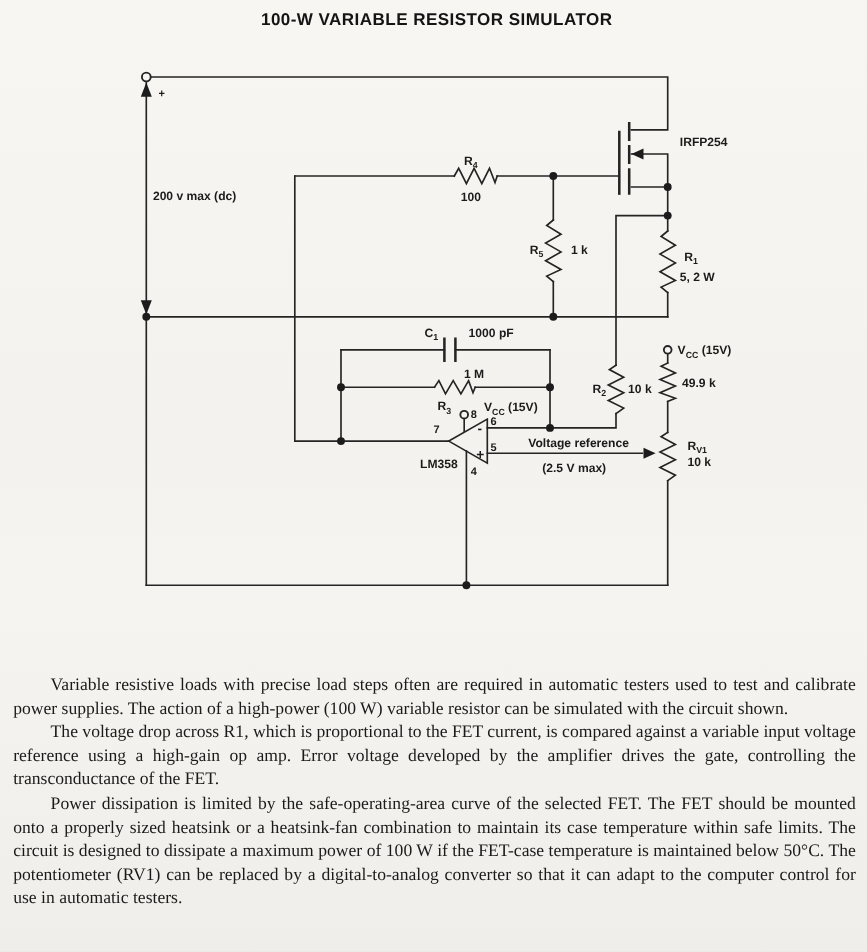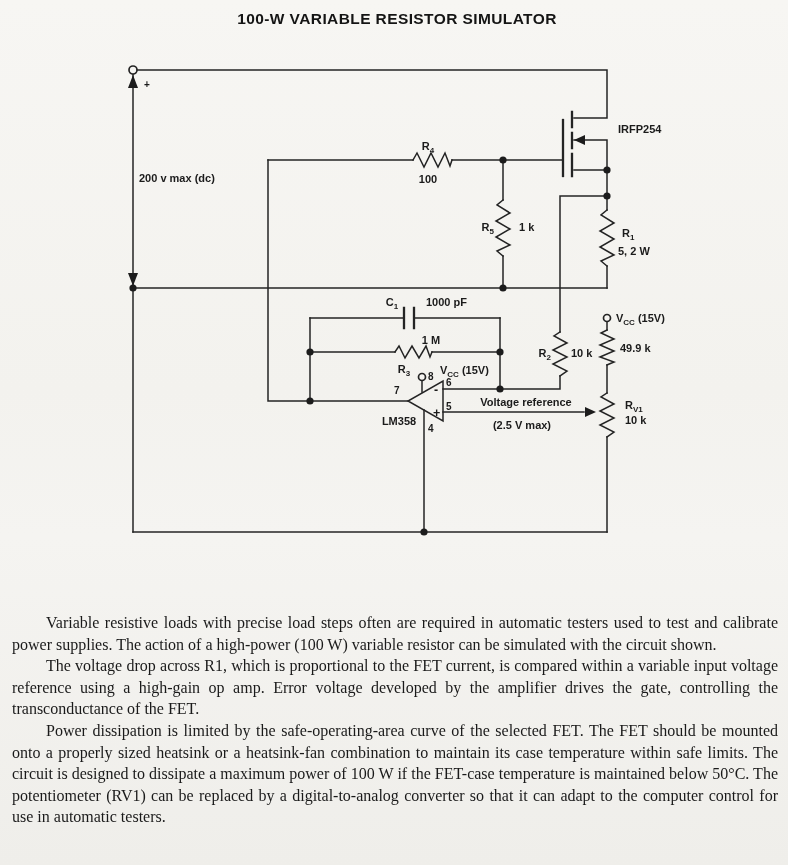--- a/index.html
+++ b/index.html
@@ -152,17 +152,17 @@
       <circle class="dot" cx="310" cy="352" r="3.6"></circle>
       <circle class="dot" cx="310" cy="401" r="3.6"></circle>
       <circle class="dot" cx="500" cy="352" r="3.6"></circle>
       <circle class="dot" cx="500" cy="389" r="3.6"></circle>
       <circle class="dot" cx="424" cy="532" r="3.6"></circle>
     </g>
   </svg>
 
   <div class="article">
     <p>Variable resistive loads with precise load steps often are required in automatic testers used to test and calibrate power supplies. The action of a high-power (100 W) variable resistor can be simulated with the circuit shown.</p>
-    <p>The voltage drop across R1, which is proportional to the FET current, is compared within a variable input voltage reference using a high-gain op amp. Error voltage developed by the amplifier drives the gate, controlling the transconductance of the FET.</p>
+    <p>The voltage drop across R1, which is proportional to the FET current, is compared against a variable input voltage reference using a high-gain op amp. Error voltage developed by the amplifier drives the gate, controlling the transconductance of the FET.</p>
     <p>Power dissipation is limited by the safe-operating-area curve of the selected FET. The FET should be mounted onto a properly sized heatsink or a heatsink-fan combination to maintain its case temperature within safe limits. The circuit is designed to dissipate a maximum power of 100 W if the FET-case temperature is maintained below 50°C. The potentiometer (RV1) can be replaced by a digital-to-analog converter so that it can adapt to the computer control for use in automatic testers.</p>
   </div>
 
 </div>
 
 </body></html>

